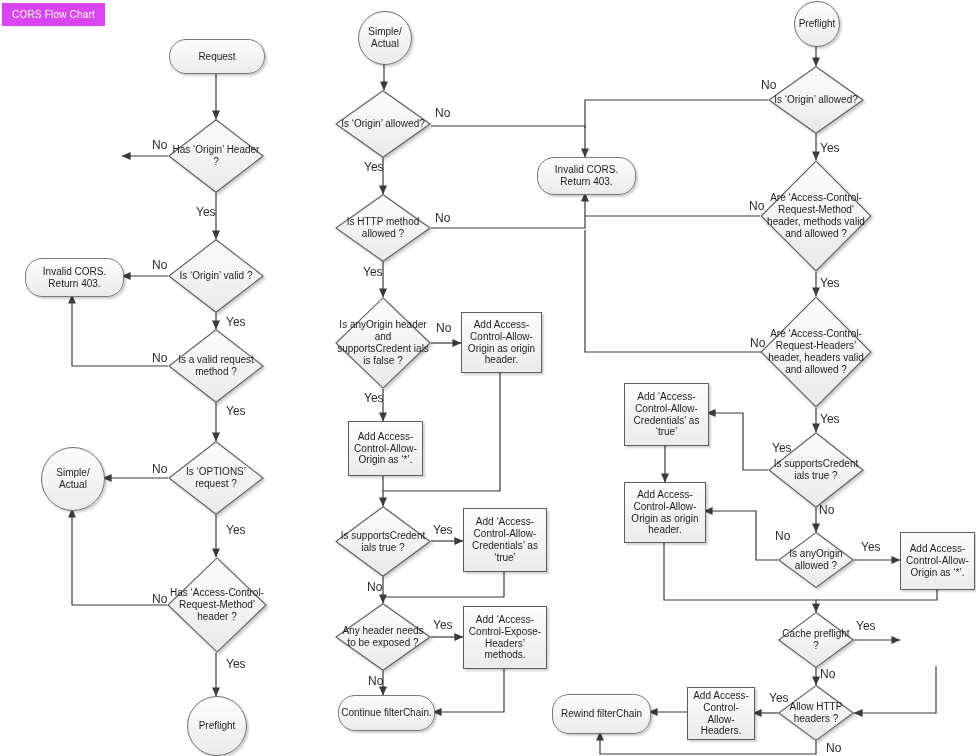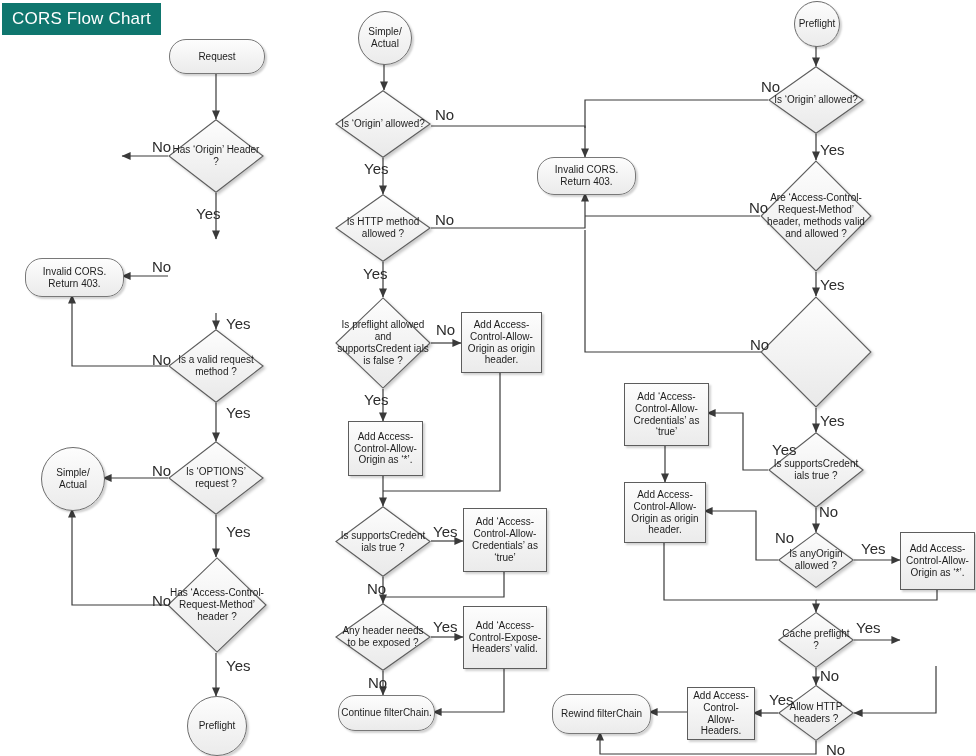--- a/index.html
+++ b/index.html
@@ -1,22 +1,22 @@
 <!DOCTYPE html>
 <html><head>
 <meta charset="utf-8">
 <style>
   html,body{margin:0;padding:0;background:#fff;}
   #canvas{
     position:relative;width:976px;height:756px;background:#ffffff;overflow:hidden;
     font-family:"Liberation Sans", sans-serif;color:#1d1d1d;
   }
   .title{
-    position:absolute;left:2px;top:3px;background:#0f766e;color:#fff;
-    font-size:17px;padding:6px 10px;letter-spacing:.2px;
+    position:absolute;left:2px;top:3px;background:#d946ef;color:#fff;
+    font-size:10px;padding:6px 10px;letter-spacing:.2px;
   }
   #wires{position:absolute;left:0;top:0;width:976px;height:756px;}
   #wires polyline{fill:none;stroke:#3a3a3a;stroke-width:1.2;}
   .node{
     position:absolute;display:flex;align-items:center;justify-content:center;
     text-align:center;font-size:10px;line-height:1.18;
   }
   .node .txt{position:relative;z-index:2;padding:0 2px;}
   .terminator{
     background:linear-gradient(#fdfdfd,#ebebeb);border:1.3px solid #787878;
@@ -32,21 +32,21 @@
   }
   .diamond{background:transparent;}
   .diamond .shape{
     position:absolute;left:0;top:0;width:100%;height:100%;overflow:visible;
     filter:drop-shadow(2px 2px 1.5px rgba(0,0,0,.22));z-index:1;
   }
   .diamond .shape polygon{
     fill:url(#gshape);stroke:#5d5d5d;stroke-width:1.1;vector-effect:non-scaling-stroke;
   }
   .diamond .txt{max-width:97%;text-align:center;}
-  .elabel{position:absolute;font-size:15px;color:#2c2c2c;z-index:3;white-space:nowrap;}
+  .elabel{position:absolute;font-size:12px;color:#2c2c2c;z-index:3;white-space:nowrap;}
 </style>
 </head>
 <body>
 
 <div id="canvas">
 
   <svg id="wires" viewBox="0 0 976 756">
     <defs>
       <linearGradient id="gshape" x1="0" y1="0" x2="0" y2="1">
         <stop offset="0" stop-color="#fdfdfd"></stop>
@@ -114,20 +114,26 @@
     </div>
 
   <div class="node diamond" style="left:168px;top:119px;width:96px;height:74px">
     <svg class="shape" viewBox="0 0 100 100" preserveAspectRatio="none">
         <polygon points="50,1 99,50 50,99 1,50"></polygon>
       </svg>
     <span class="txt">Has ‘Origin’ Header ?</span>
   </div>
 
 
+  <div class="node diamond" style="left:168px;top:239px;width:96px;height:74px">
+    <svg class="shape" viewBox="0 0 100 100" preserveAspectRatio="none">
+        <polygon points="50,1 99,50 50,99 1,50"></polygon>
+      </svg>
+    <span class="txt">Is ‘Origin’ valid ?</span>
+  </div>
 
   <div class="node terminator" style="left:25px;top:258px;width:97px;height:37px">
       <span class="txt">Invalid CORS. Return 403.</span>
     </div>
 
   <div class="node diamond" style="left:168px;top:329px;width:96px;height:74px">
     <svg class="shape" viewBox="0 0 100 100" preserveAspectRatio="none">
         <polygon points="50,1 99,50 50,99 1,50"></polygon>
       </svg>
     <span class="txt">Is a valid request method ?</span>
@@ -174,21 +180,21 @@
     <svg class="shape" viewBox="0 0 100 100" preserveAspectRatio="none">
         <polygon points="50,1 99,50 50,99 1,50"></polygon>
       </svg>
     <span class="txt">Is HTTP method allowed ?</span>
   </div>
 
   <div class="node diamond" style="left:335px;top:297px;width:96px;height:92px">
     <svg class="shape" viewBox="0 0 100 100" preserveAspectRatio="none">
         <polygon points="50,1 99,50 50,99 1,50"></polygon>
       </svg>
-    <span class="txt">Is preflight allowed and supportsCredent ials is false ?</span>
+    <span class="txt">Is anyOrigin header and supportsCredent ials is false ?</span>
   </div>
 
   <div class="node process" style="left:461px;top:312px;width:79px;height:59px">
       <span class="txt">Add Access-Control-Allow-Origin as origin header.</span>
     </div>
 
   <div class="node process" style="left:348px;top:421px;width:73px;height:53px">
       <span class="txt">Add Access-Control-Allow-Origin as ‘*’.</span>
     </div>
 
@@ -204,21 +210,21 @@
     </div>
 
   <div class="node diamond" style="left:335px;top:603px;width:96px;height:68px">
     <svg class="shape" viewBox="0 0 100 100" preserveAspectRatio="none">
         <polygon points="50,1 99,50 50,99 1,50"></polygon>
       </svg>
     <span class="txt">Any header needs to be exposed ?</span>
   </div>
 
   <div class="node process" style="left:463px;top:606px;width:82px;height:61px">
-      <span class="txt">Add ‘Access-Control-Expose-Headers’ valid.</span>
+      <span class="txt">Add ‘Access-Control-Expose-Headers’ methods.</span>
     </div>
 
   <div class="node terminator" style="left:338px;top:695px;width:95px;height:34px">
       <span class="txt">Continue filterChain.</span>
     </div>
 
   <div class="node circle" style="left:794px;top:1px;width:44px;height:44px">
       <span class="txt">Preflight</span>
     </div>
 
@@ -233,20 +239,21 @@
     <svg class="shape" viewBox="0 0 100 100" preserveAspectRatio="none">
         <polygon points="50,1 99,50 50,99 1,50"></polygon>
       </svg>
     <span class="txt">Are ‘Access-Control-Request-Method’ header, methods valid and allowed ?</span>
   </div>
 
   <div class="node diamond" style="left:760px;top:296px;width:112px;height:112px">
     <svg class="shape" viewBox="0 0 100 100" preserveAspectRatio="none">
         <polygon points="50,1 99,50 50,99 1,50"></polygon>
       </svg>
+    <span class="txt">Are ‘Access-Control-Request-Headers’ header, headers valid and allowed ?</span>
   </div>
 
   <div class="node diamond" style="left:768px;top:432px;width:96px;height:76px">
     <svg class="shape" viewBox="0 0 100 100" preserveAspectRatio="none">
         <polygon points="50,1 99,50 50,99 1,50"></polygon>
       </svg>
     <span class="txt">Is supportsCredent ials true ?</span>
   </div>
 
   <div class="node process" style="left:624px;top:383px;width:83px;height:61px">

